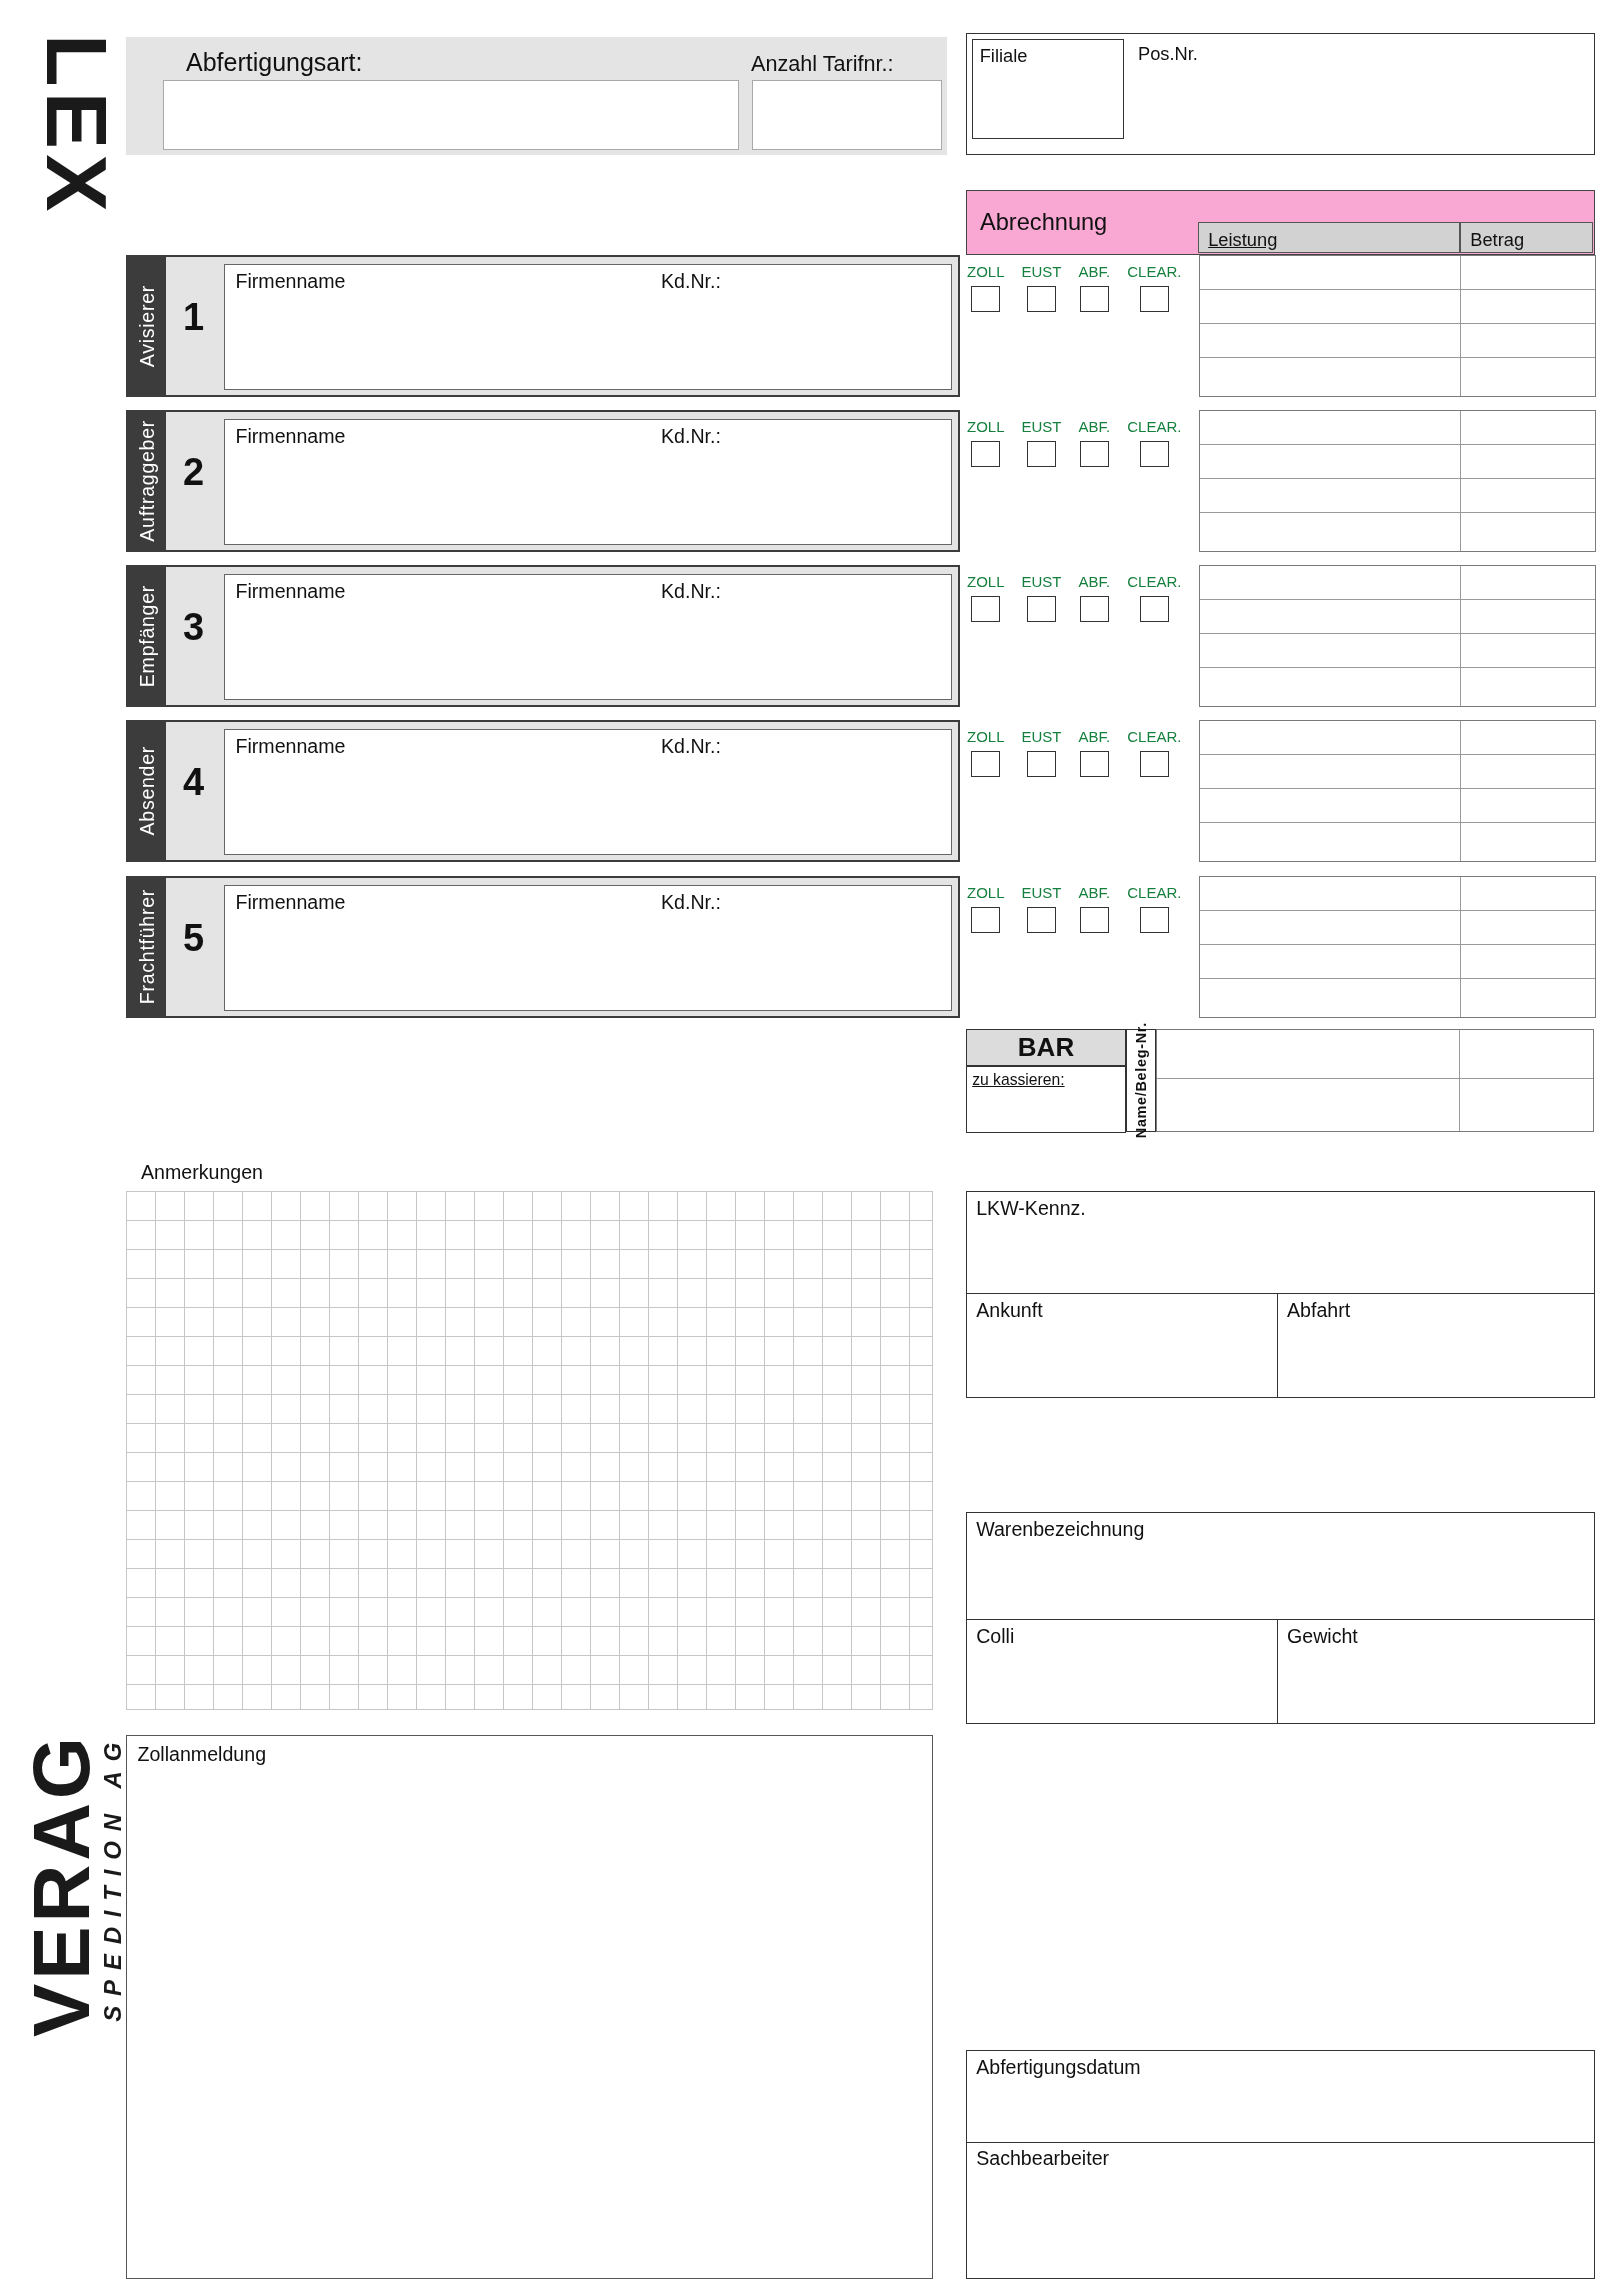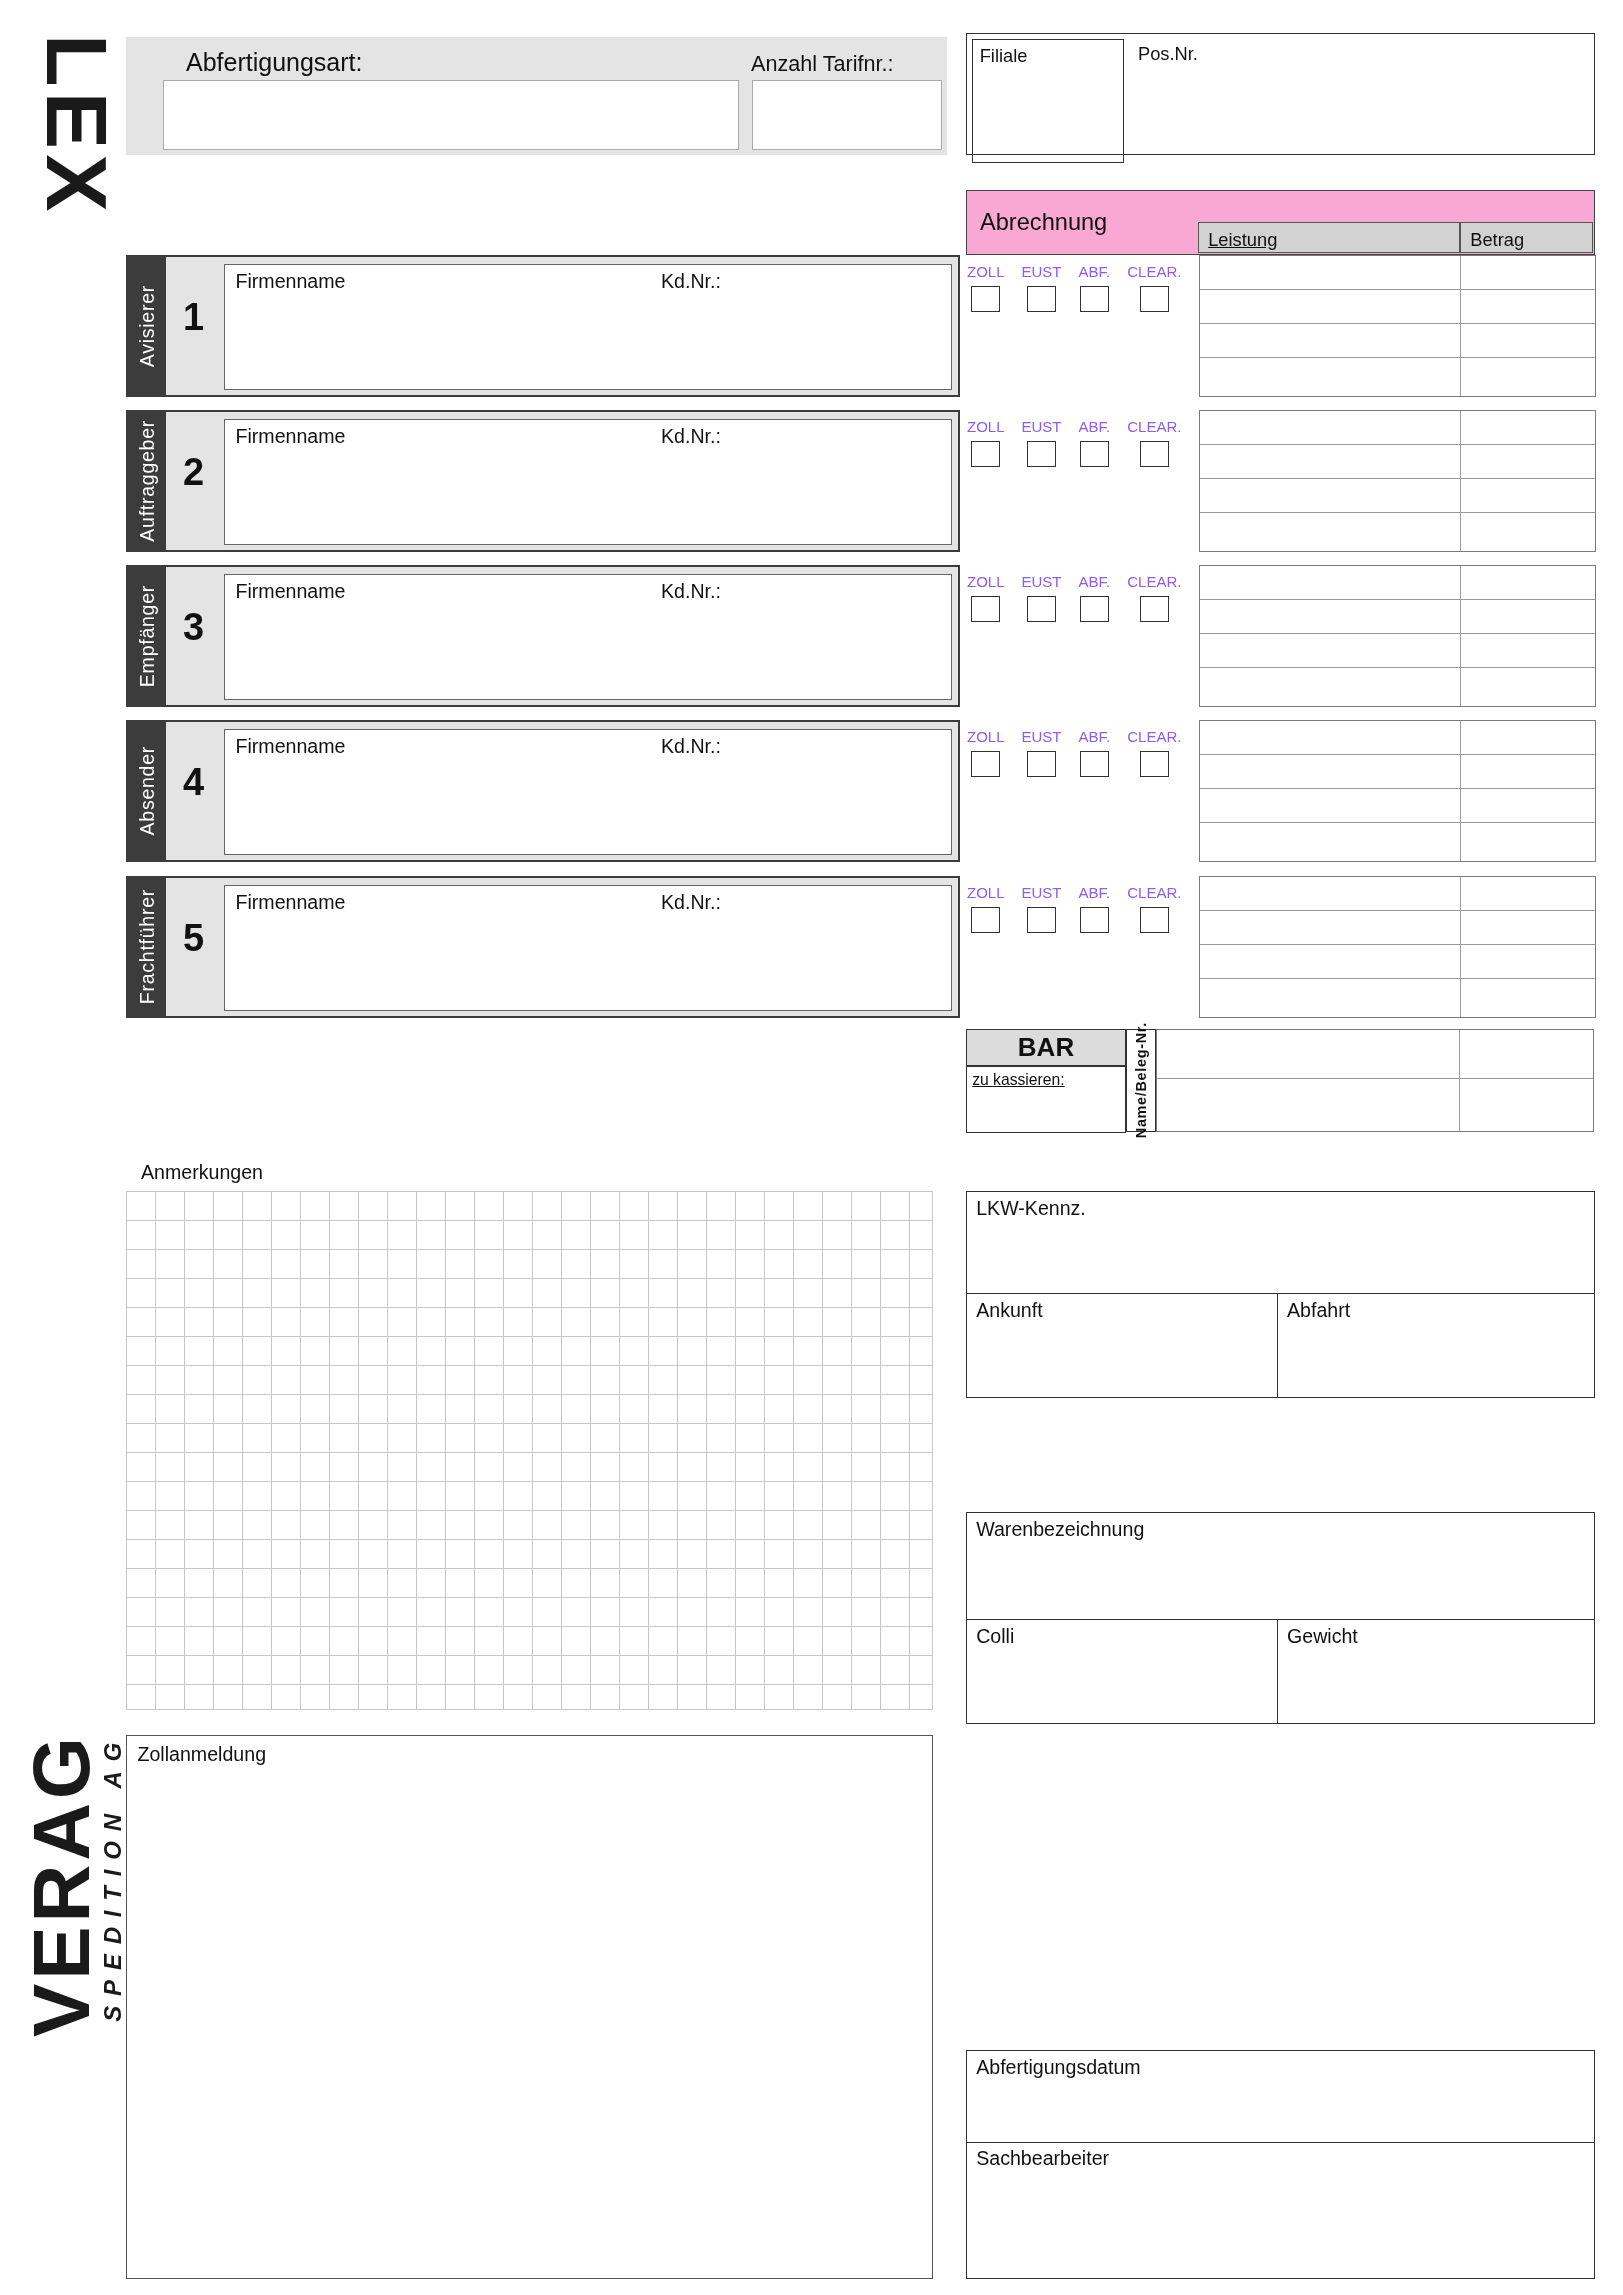--- a/index.html
+++ b/index.html
@@ -25,21 +25,21 @@
 
   
   .top-band { position:absolute; left:126px; top:37px; width:821px; height:118px; background:#e4e4e4; }
   .abf-label { position:absolute; left:60px; top:10.5px; font-size:25px;text-align:right; }
   .anz-label { position:absolute; left:625px; top:14.4px; font-size:21.6px; }
   .abf-input  { position:absolute; left:37px;  top:43px; width:574px; height:68px; background:#fff; border:0.7px solid #a9a9a9; }
   .tarif-input{ position:absolute; left:626px; top:43px; width:188px; height:68px; background:#fff; border:0.7px solid #a9a9a9; }
 
   
   .filiale-block { position:absolute; left:966px; top:33px; width:629px; height:122px; border:1.3px solid #333; box-sizing:border-box; background:#fff; }
-  .filiale-box { position:absolute; left:5.2px; top:5.2px; width:152px; height:124px; border:1.3px solid #333; box-sizing:border-box; font-size:18.3px; padding:5.2px 6.5px; }
+  .filiale-box { position:absolute; left:5.2px; top:5.2px; width:152px; height:100px; border:1.3px solid #333; box-sizing:border-box; font-size:18.3px; padding:5.2px 6.5px; }
   .posnr-label { position:absolute; left:171px; top:9.2px; font-size:18.3px; }
 
   
   .acct-header { position:absolute; left:966px; top:190px; width:629px; height:65px; background:#f9a8d4; border:1.3px solid #444; box-sizing:border-box; }
   .acct-title { position:absolute; left:13px; top:18.3px; font-size:23.6px; }
   .col-head { position:absolute; top:31px; height:31px; background:#d2d2d2; border:1.3px solid #555; box-sizing:border-box; font-size:18.3px; padding:5.9px 0 0 9.2px; }
   .col-head.leist { left:231px; width:262px;text-decoration:underline; }
   .col-head.betr  { left:493px; width:133px; }
 
   
@@ -48,21 +48,21 @@
   .party-role { position:absolute; left:0; top:0; bottom:0; width:38px; background:#3c3c3c; color:#fff; display:flex; align-items:center; justify-content:center; }
   .vtext { writing-mode:vertical-rl; transform:rotate(180deg); font-size:19.6px; letter-spacing:0.7px; white-space:nowrap; }
   .party-number { position:absolute; left:38px; top:39px; width:55px; text-align:center; font-size:38px; font-weight:bold; }
   .party-input { position:absolute; left:96px; top:6.5px; right:6.5px; bottom:5.2px; background:#fff; border:1.3px solid #666; }
   .lbl { position:absolute; top:5.2px; font-size:19.6px; }
   .lbl.firmen { left:10.5px; }
   .lbl.kdnr   { left:436px; }
 
   .cbx-group { position:absolute; left:841px; top:7.9px; display:flex; gap:17px; }
   .cbx-col { display:flex; flex-direction:column; align-items:center; gap:5.9px; }
-  .cbx-label { font-size:15px; color:#8b5cf6; white-space:nowrap; }
+  .cbx-label { font-size:15px; color:#15803d; white-space:nowrap; }
   .cbx-box { width:29.4px; height:26px; background:#fff; border:1.3px solid #333; box-sizing:border-box; }
 
   .acct-table { position:absolute; left:1073px; top:0; width:397px; height:142px; border:1.3px solid #7a7a7a; box-sizing:border-box; background:#fff; }
   .acct-table::after { content:""; position:absolute; top:0; bottom:0; left:260px; border-left:1.3px solid #999; }
   .acct-row { height:33px; border-bottom:1.3px solid #999; }
   .acct-row:last-child { height:auto; border-bottom:none; }
 
   
   .bar-block { position:absolute; left:966px; top:1029px; width:629px; height:103px; }
   .bar-title-box { position:absolute; left:0; top:0; width:160px; height:37px; background:#dcdcdc; border:1.3px solid #333; box-sizing:border-box; display:flex; align-items:center; justify-content:center; font-size:26px; font-weight:bold; }

